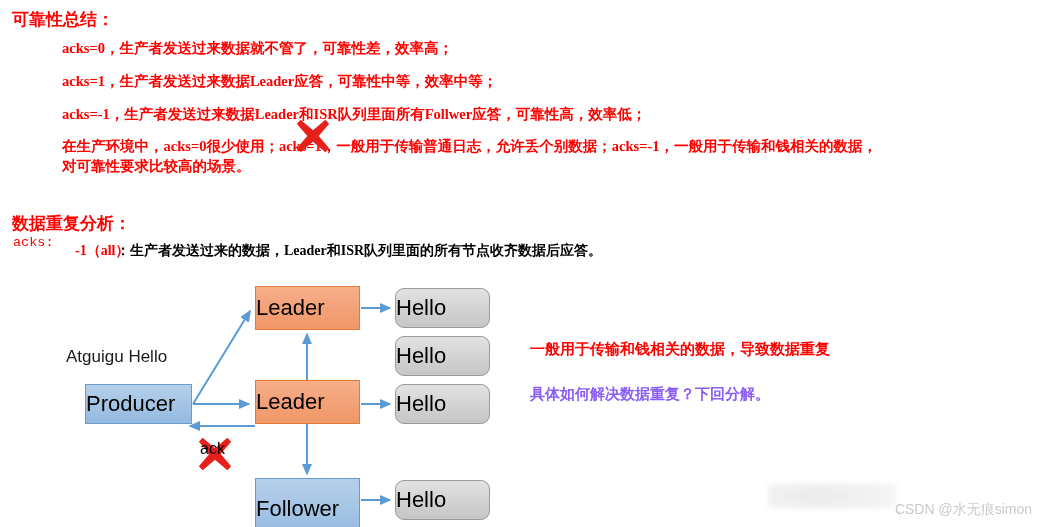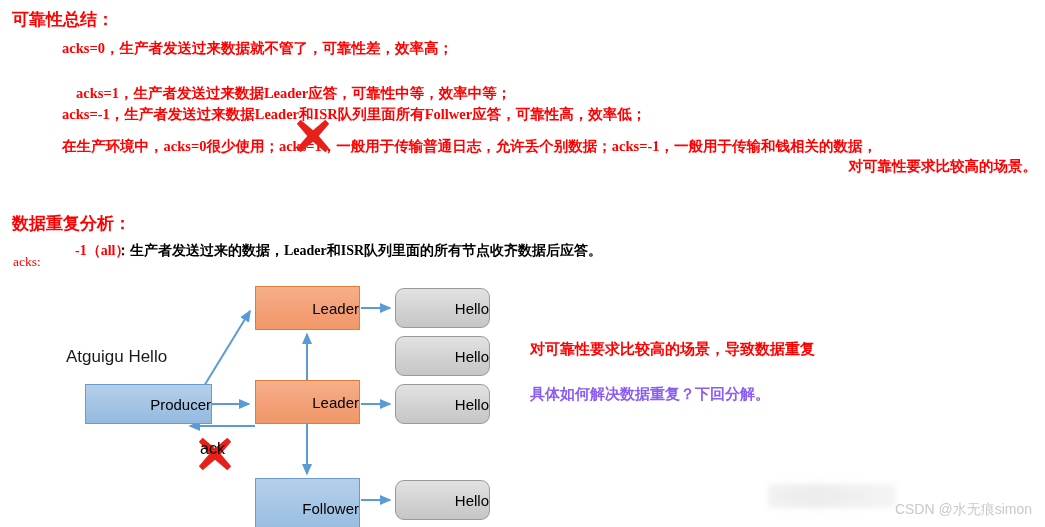--- a/index.html
+++ b/index.html
@@ -31,43 +31,43 @@
 
   .red-line {
     position: absolute;
     color: #FF0000;
     font-family: "Liberation Serif", "DejaVu Serif", serif;
     font-weight: bold;
     font-size: 14.5px;
     white-space: nowrap;
   }
   #acks0-line  { left: 62px; top: 39px;  }
-  #acks1-line  { left: 62px; top: 84px; margin-left: 14px;  }
+  #acks1-line  { left: 62px; top: 72px;  }
   #acksm1-line { left: 62px; top: 105px; }
 
   #prod-env-block {
     position: absolute;
     left: 62px; top: 136px;
     width: 975px;
     color: #FF0000;
     font-family: "Liberation Serif", "DejaVu Serif", serif;
     font-weight: bold;
     font-size: 14.5px;
     line-height: 20px;
   }
-  #prod-env-block .l2 { display: block; text-align: right; }
+  #prod-env-block .l2 { display: block; }
 
   
   #duplication-section { position: absolute; left: 0; top: 0; width: 1045px; }
 
   #acks-label {
     position: absolute;
-    left: 13px; top: 254px;
-    color: #FF0000;
-    font-family: Liberation Serif, serif;
+    left: 13px; top: 235px;
+    color: #FF0000;
+    font-family: Liberation Mono, monospace;
     font-size: 13.5px;
     white-space: nowrap;
   }
   #acks-value {
     position: absolute;
     left: 75px; top: 242px;
     color: #FF0000;
     font-family: "Liberation Serif", "DejaVu Serif", serif;
     font-weight: bold;
     font-size: 14px;
@@ -84,44 +84,44 @@
   }
 
   
   #diagram { position: absolute; left: 0; top: 270px; width: 560px; height: 257px; }
   #diagram-svg { position: absolute; left: 0; top: 0; }
 
   .node {
     position: absolute;
     display: flex;
     align-items: center;
-    justify-content: flex-end;
-    font-family: "Liberation Sans", "DejaVu Sans", sans-serif;
-    font-size: 15px;
+    justify-content: flex-start;
+    font-family: "Liberation Sans", "DejaVu Sans", sans-serif;
+    font-size: 22px;
     color: #000000;
     z-index: 3;
   }
   .node-orange {
     background: linear-gradient(180deg, #F6B08A 0%, #F4A27A 45%, #F09868 100%);
     border: 1px solid #E07B3A;
   }
   .node-blue {
     background: linear-gradient(180deg, #B5CFEA 0%, #A6C6E6 45%, #93B9DF 100%);
     border: 1px solid #6A9BCB;
   }
   .node-gray {
     background: linear-gradient(180deg, #E2E2E2 0%, #D3D3D3 50%, #C6C6C6 100%);
     border: 1px solid #9A9A9A;
     border-radius: 9px;
   }
 
   #node-leader-top     { left: 255px; top: 16px;  width: 105px; height: 44px; }
   #node-leader-middle  { left: 255px; top: 110px; width: 105px; height: 44px; }
   #node-follower       { left: 255px; top: 208px; width: 105px; height: 61px; }
-  #node-producer       { left: 85px;  top: 114px; width: 127px; height: 40px; }
+  #node-producer       { left: 85px;  top: 114px; width: 107px; height: 40px; }
   #node-hello-1        { left: 395px; top: 18px;  width: 95px; height: 40px; }
   #node-hello-2        { left: 395px; top: 66px;  width: 95px; height: 40px; }
   #node-hello-3        { left: 395px; top: 114px; width: 95px; height: 40px; }
   #node-hello-4        { left: 395px; top: 210px; width: 95px; height: 40px; }
 
   #label-atguigu {
     position: absolute;
     left: 66px; top: 77px;
     font-family: "Liberation Sans", "DejaVu Sans", sans-serif;
     font-size: 17px;
@@ -280,18 +280,18 @@
 <svg class="x-mark" id="x-mark-leader" viewBox="0 0 40 40">
   <path d="M7 3 L20 14 L33 3 L37 7 L26 20 L37 33 L33 37 L20 26 L7 37 L3 33 L14 20 L3 7 Z" fill="#E8201A"></path>
 </svg>
 
 <svg class="x-mark" id="x-mark-ack" viewBox="0 0 40 40">
   <path d="M7 3 L20 14 L33 3 L37 7 L26 20 L37 33 L33 37 L20 26 L7 37 L3 33 L14 20 L3 7 Z" fill="#E8201A"></path>
 </svg>
 
 <div id="label-ack">ack</div>
 
-<div id="annotation-duplicate">对可靠性要求比较高的场景，导致数据重复</div>
+<div id="annotation-duplicate">一般用于传输和钱相关的数据，导致数据重复</div>
 
 <div id="annotation-next">具体如何解决数据重复？下回分解。</div>
 
 <div id="watermark-blur"></div>
 <div id="watermark">CSDN @水无痕simon</div>
 
 </body></html>

